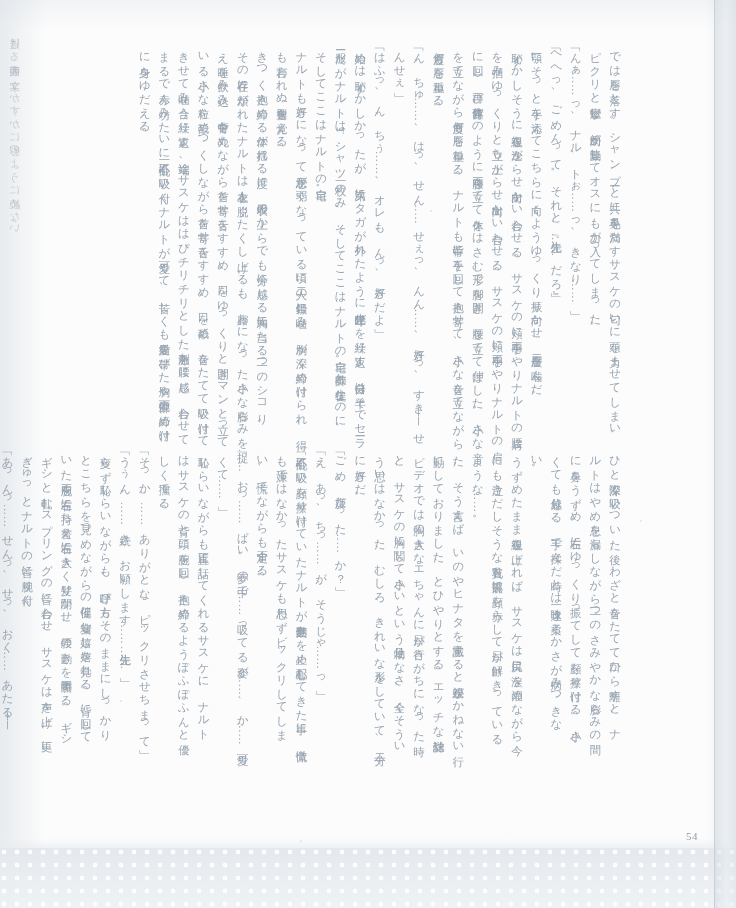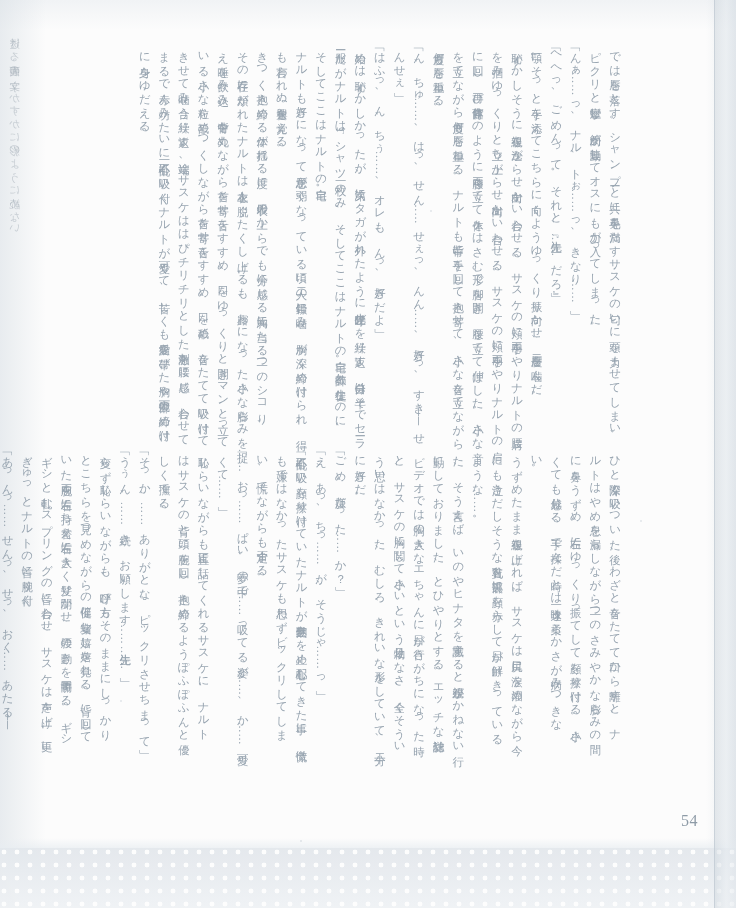--- a/index.html
+++ b/index.html
@@ -126,22 +126,22 @@
 
   .vtext-block p {
     margin: 0;
     white-space: pre-wrap;
   }
 
   
   #page-number {
     position: absolute;
     right: 38px;
-    bottom: 78px;
-    font-size: 16px;
+    bottom: 66px;
+    font-size: 11px;
     color: #8e9ba7;
     font-family: "Liberation Serif", serif;
     letter-spacing: 0.5px;
   }
 
   
   .speckle {
     position: absolute;
     background: rgba(176,186,196,0.35);
     border-radius: 50%;

